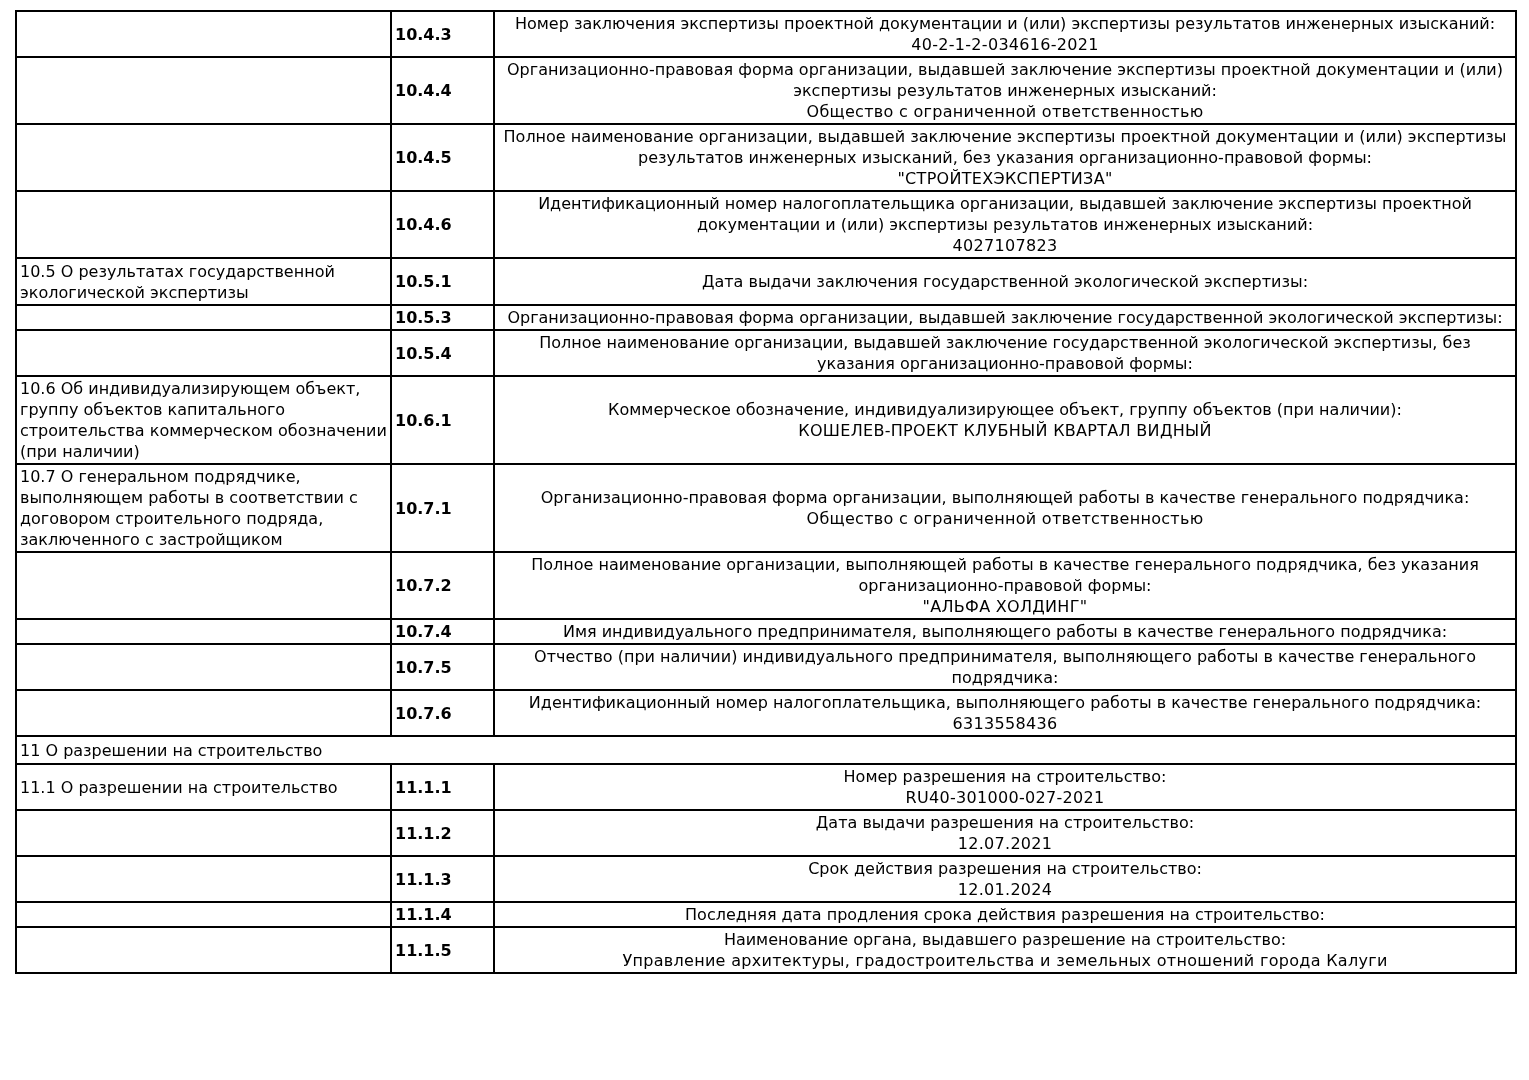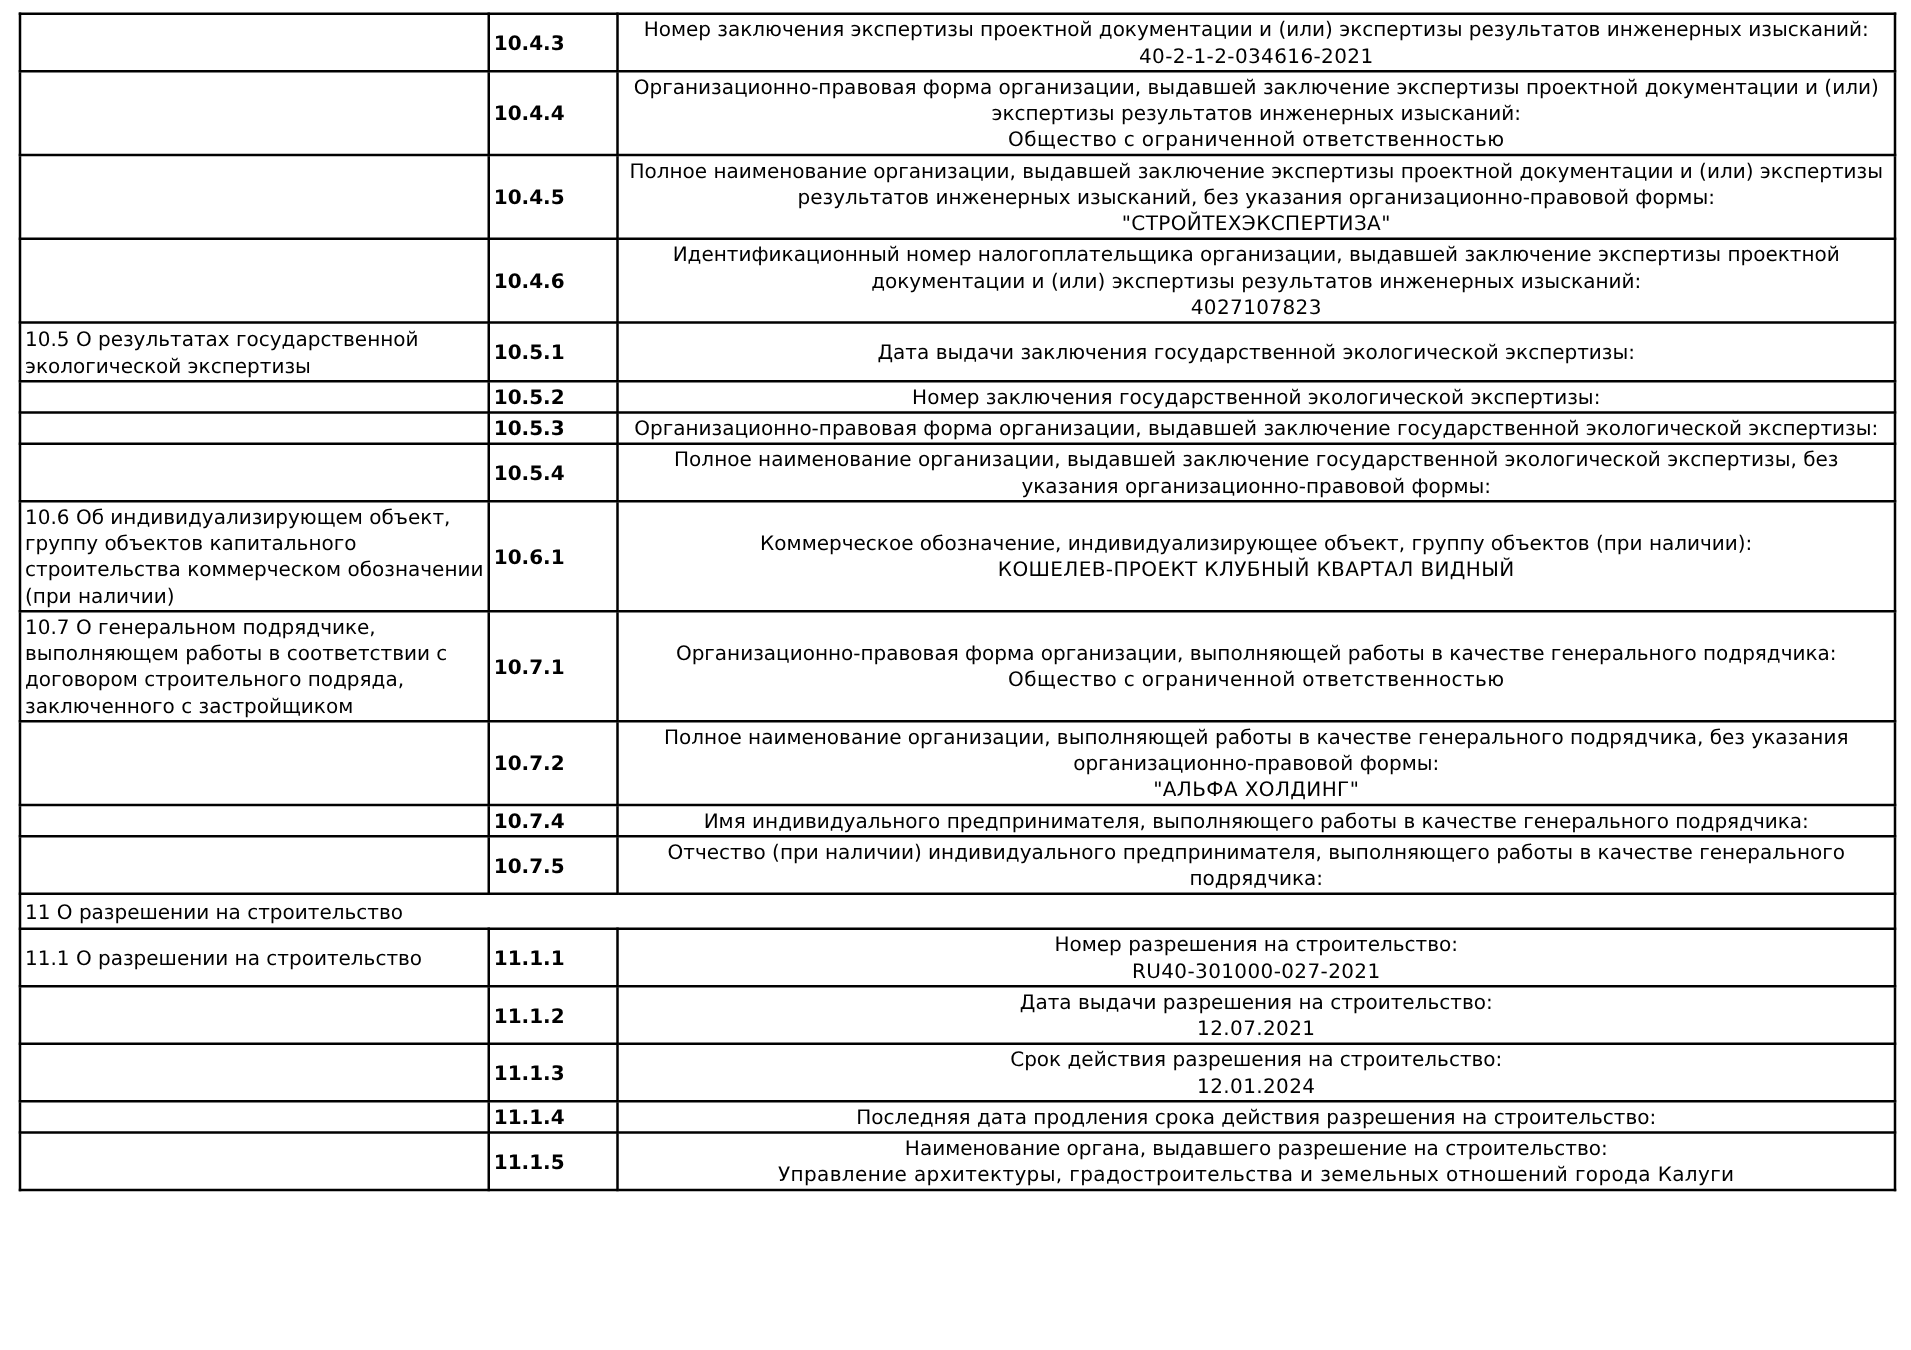--- a/index.html
+++ b/index.html
@@ -88,28 +88,20 @@
     <tr style="height:47px">
       <td class="c1">10.5 О результатах государственной экологической экспертизы</td>
       <td class="c2">10.5.1</td>
       <td class="c3">
         <div class="lbl">Дата выдачи заключения государственной экологической экспертизы:</div>
         <div class="val"></div>
       </td>
     </tr>
     <tr style="height:22px">
       <td class="c1"></td>
-      <td class="c2">10.5.2</td>
-      <td class="c3">
-        <div class="lbl">Номер заключения государственной экологической экспертизы:</div>
-        <div class="val"></div>
-      </td>
-    </tr>
-    <tr style="height:22px">
-      <td class="c1"></td>
       <td class="c2">10.5.3</td>
       <td class="c3">
         <div class="lbl">Организационно-правовая форма организации, выдавшей заключение государственной экологической экспертизы:</div>
         <div class="val"></div>
       </td>
     </tr>
     <tr style="height:45px">
       <td class="c1"></td>
       <td class="c2">10.5.4</td>
       <td class="c3">
@@ -148,20 +140,28 @@
         <div class="lbl">Имя индивидуального предпринимателя, выполняющего работы в качестве генерального подрядчика:</div>
         <div class="val"></div>
       </td>
     </tr>
     <tr style="height:46px">
       <td class="c1"></td>
       <td class="c2">10.7.5</td>
       <td class="c3">
         <div class="lbl">Отчество (при наличии) индивидуального предпринимателя, выполняющего работы в качестве генерального подрядчика:</div>
         <div class="val"></div>
+      </td>
+    </tr>
+    <tr style="height:44px">
+      <td class="c1"></td>
+      <td class="c2">10.7.6</td>
+      <td class="c3">
+        <div class="lbl">Идентификационный номер налогоплательщика, выполняющего работы в качестве генерального подрядчика:</div>
+        <div class="val">6313558436</div>
       </td>
     </tr>
     <tr style="height:28px">
       <td class="hdr" colspan="3">11 О разрешении на строительство</td>
     </tr>
     <tr style="height:45px">
       <td class="c1">11.1 О разрешении на строительство</td>
       <td class="c2">11.1.1</td>
       <td class="c3">
         <div class="lbl">Номер разрешения на строительство:</div>

